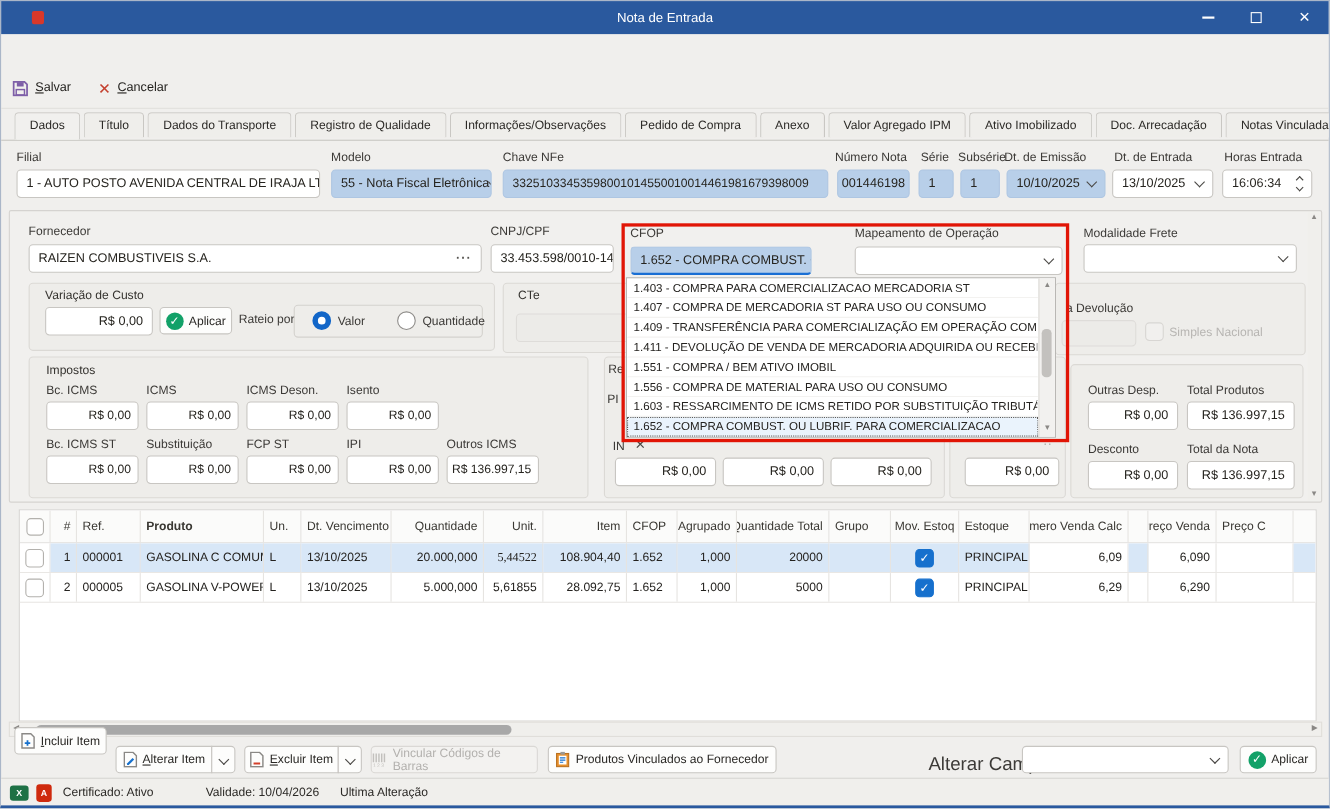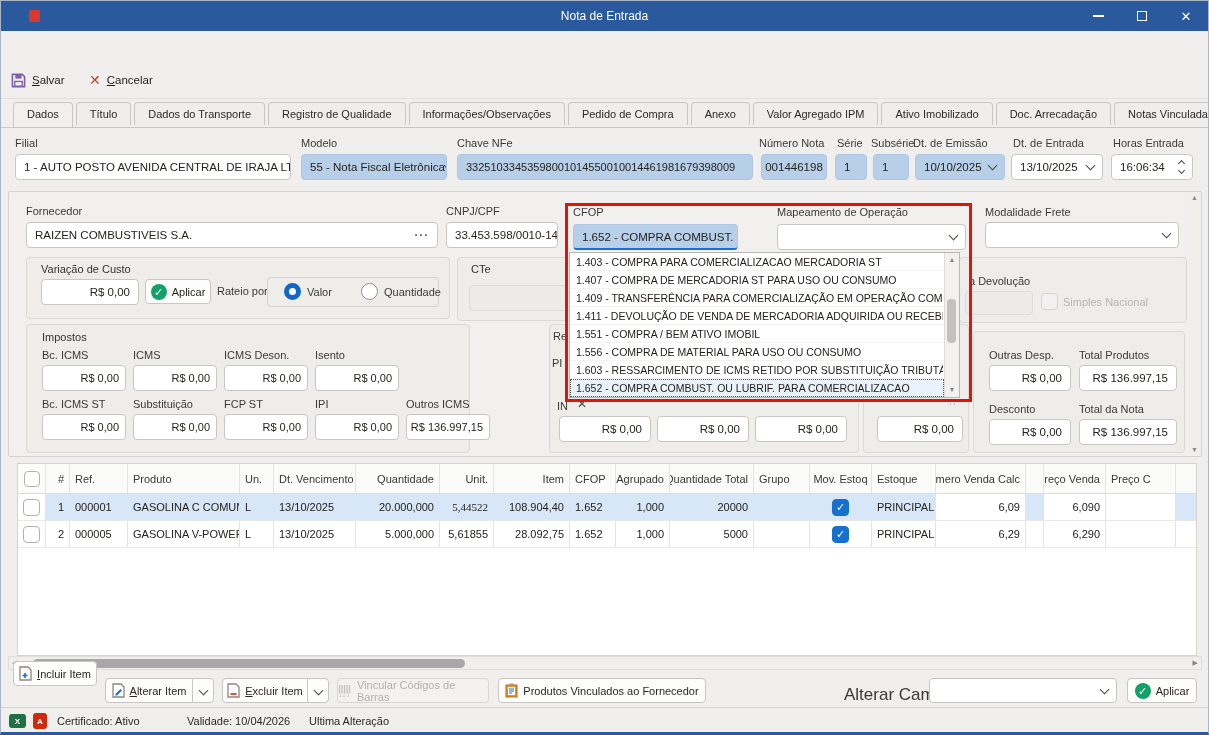--- a/index.html
+++ b/index.html
@@ -239,21 +239,21 @@
   <div class="radiobox" style="left:266px;top:276px;width:172px;height:30px"></div>
   <div class="radio sel" style="left:283px;top:282px"></div>
   <div class="lbl" style="left:306px;top:285px">Valor</div>
   <div class="radio" style="left:360px;top:282px"></div>
   <div class="lbl" style="left:383px;top:285px">Quantidade</div>
 
   <div class="gb" style="left:456px;top:256px;width:150px;height:64px"></div>
   <div class="gb-title" style="left:470px;top:262px">CTe</div>
   <div class="field disabled" style="left:468px;top:284px;width:126px"></div>
 
-  <div class="gb" style="left:25px;top:323px;width:444px;height:129px">
+  <div class="gb" style="left:25px;top:323px;width:509px;height:129px">
     <div class="gb-title" style="left:15px;top:6px;position:absolute">Impostos</div>
     <div class="imp-row" style="top:24px">
         <div class="imp-item">
           <div class="imp-lbl">Bc. ICMS</div>
           <div class="imp-field">R$ 0,00</div>
         </div>
         <div class="imp-item">
           <div class="imp-lbl">ICMS</div>
           <div class="imp-field">R$ 0,00</div>
         </div>
@@ -318,21 +318,21 @@
   <div class="lbl" style="left:1078px;top:402px">Total da Nota</div>
   <div class="field money" style="left:1078px;top:418px;width:98px">R$ 136.997,15</div>
 
   <div class="tablebox">
     <div class="thead">
         <div class="th al-c" style="width: 28px;">
           <div class="cbx" style="width: 16px; height: 16px;"></div>
         </div>
         <div class="th al-r" style="width: 24px;">#</div>
         <div class="th al-l" style="width: 58px;">Ref.</div>
-        <div class="th al-l" style="width: 112px;">Produto</div>
+        <div class="th al-l" style="width: 112px; font-weight: bold;">Produto</div>
         <div class="th al-l" style="width: 34px;">Un.</div>
         <div class="th al-l" style="width: 82px;">Dt. Vencimento</div>
         <div class="th al-r" style="width: 84px;">Quantidade</div>
         <div class="th al-r" style="width: 54px;">Unit.</div>
         <div class="th al-r" style="width: 76px;">Item</div>
         <div class="th al-l" style="width: 46px;">CFOP</div>
         <div class="th al-r" style="width: 54px;">Agrupado</div>
         <div class="th al-r" style="width: 84px;">Quantidade Total</div>
         <div class="th al-l" style="width: 56px;">Grupo</div>
         <div class="th al-c" style="width: 62px;">Mov. Estoq</div>

